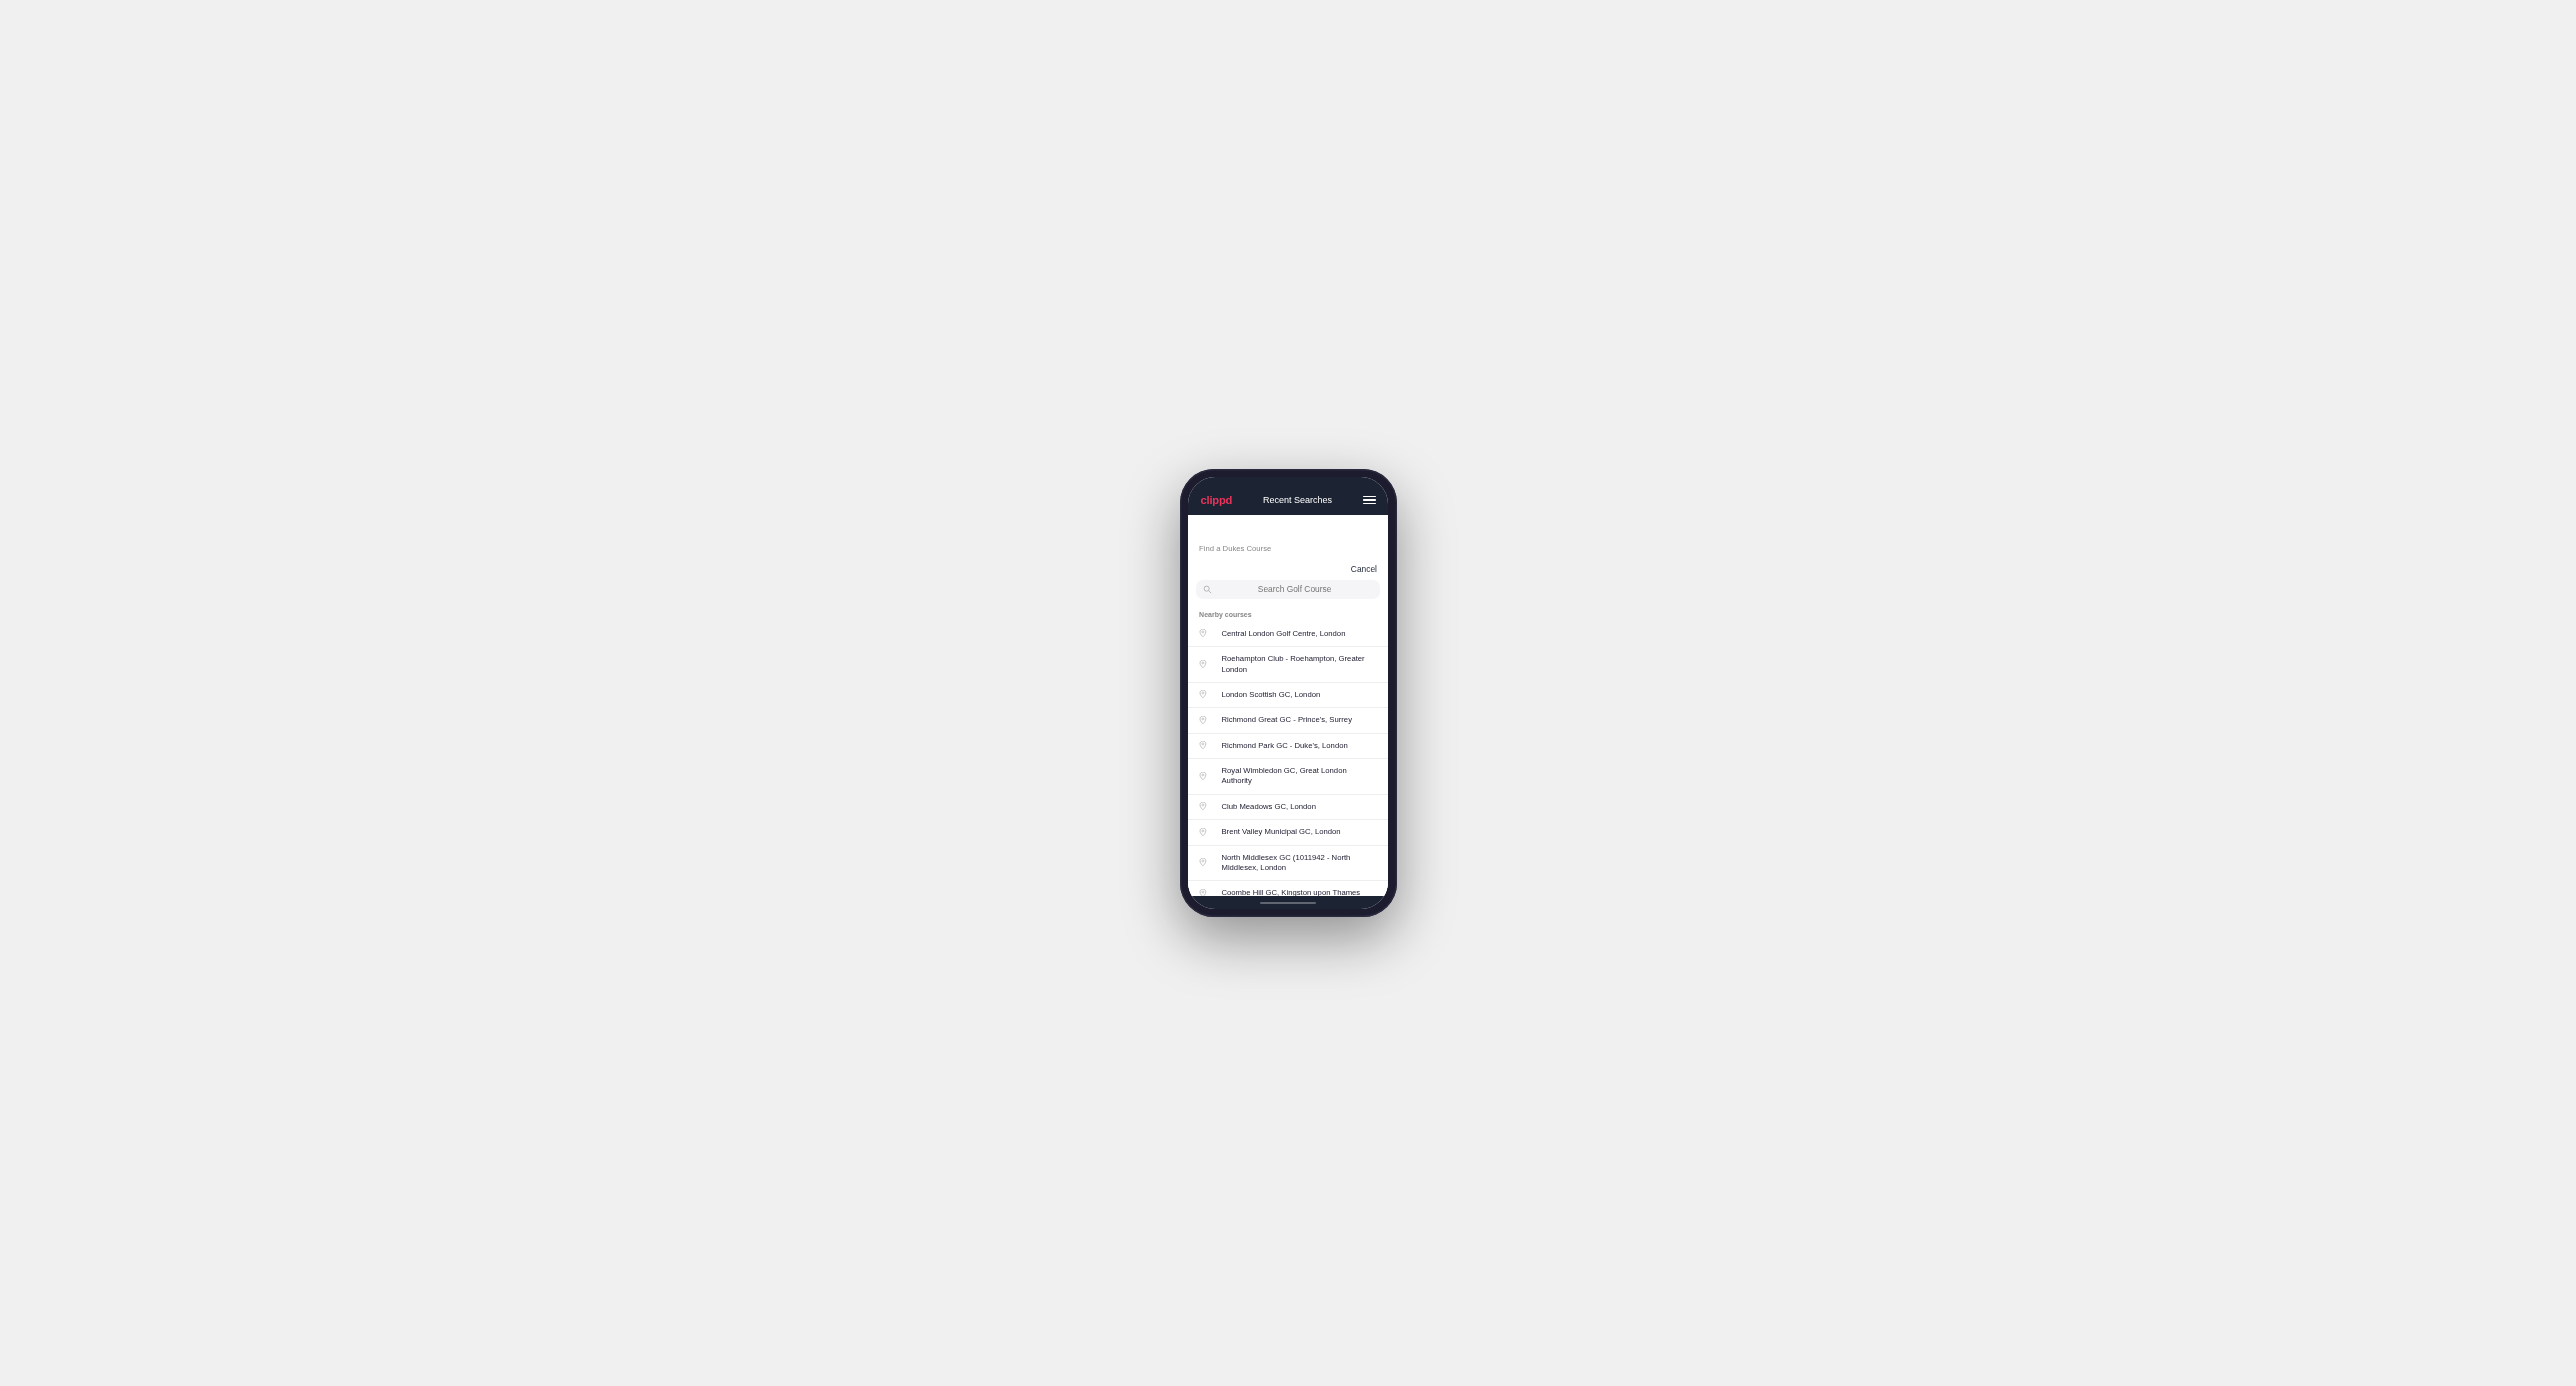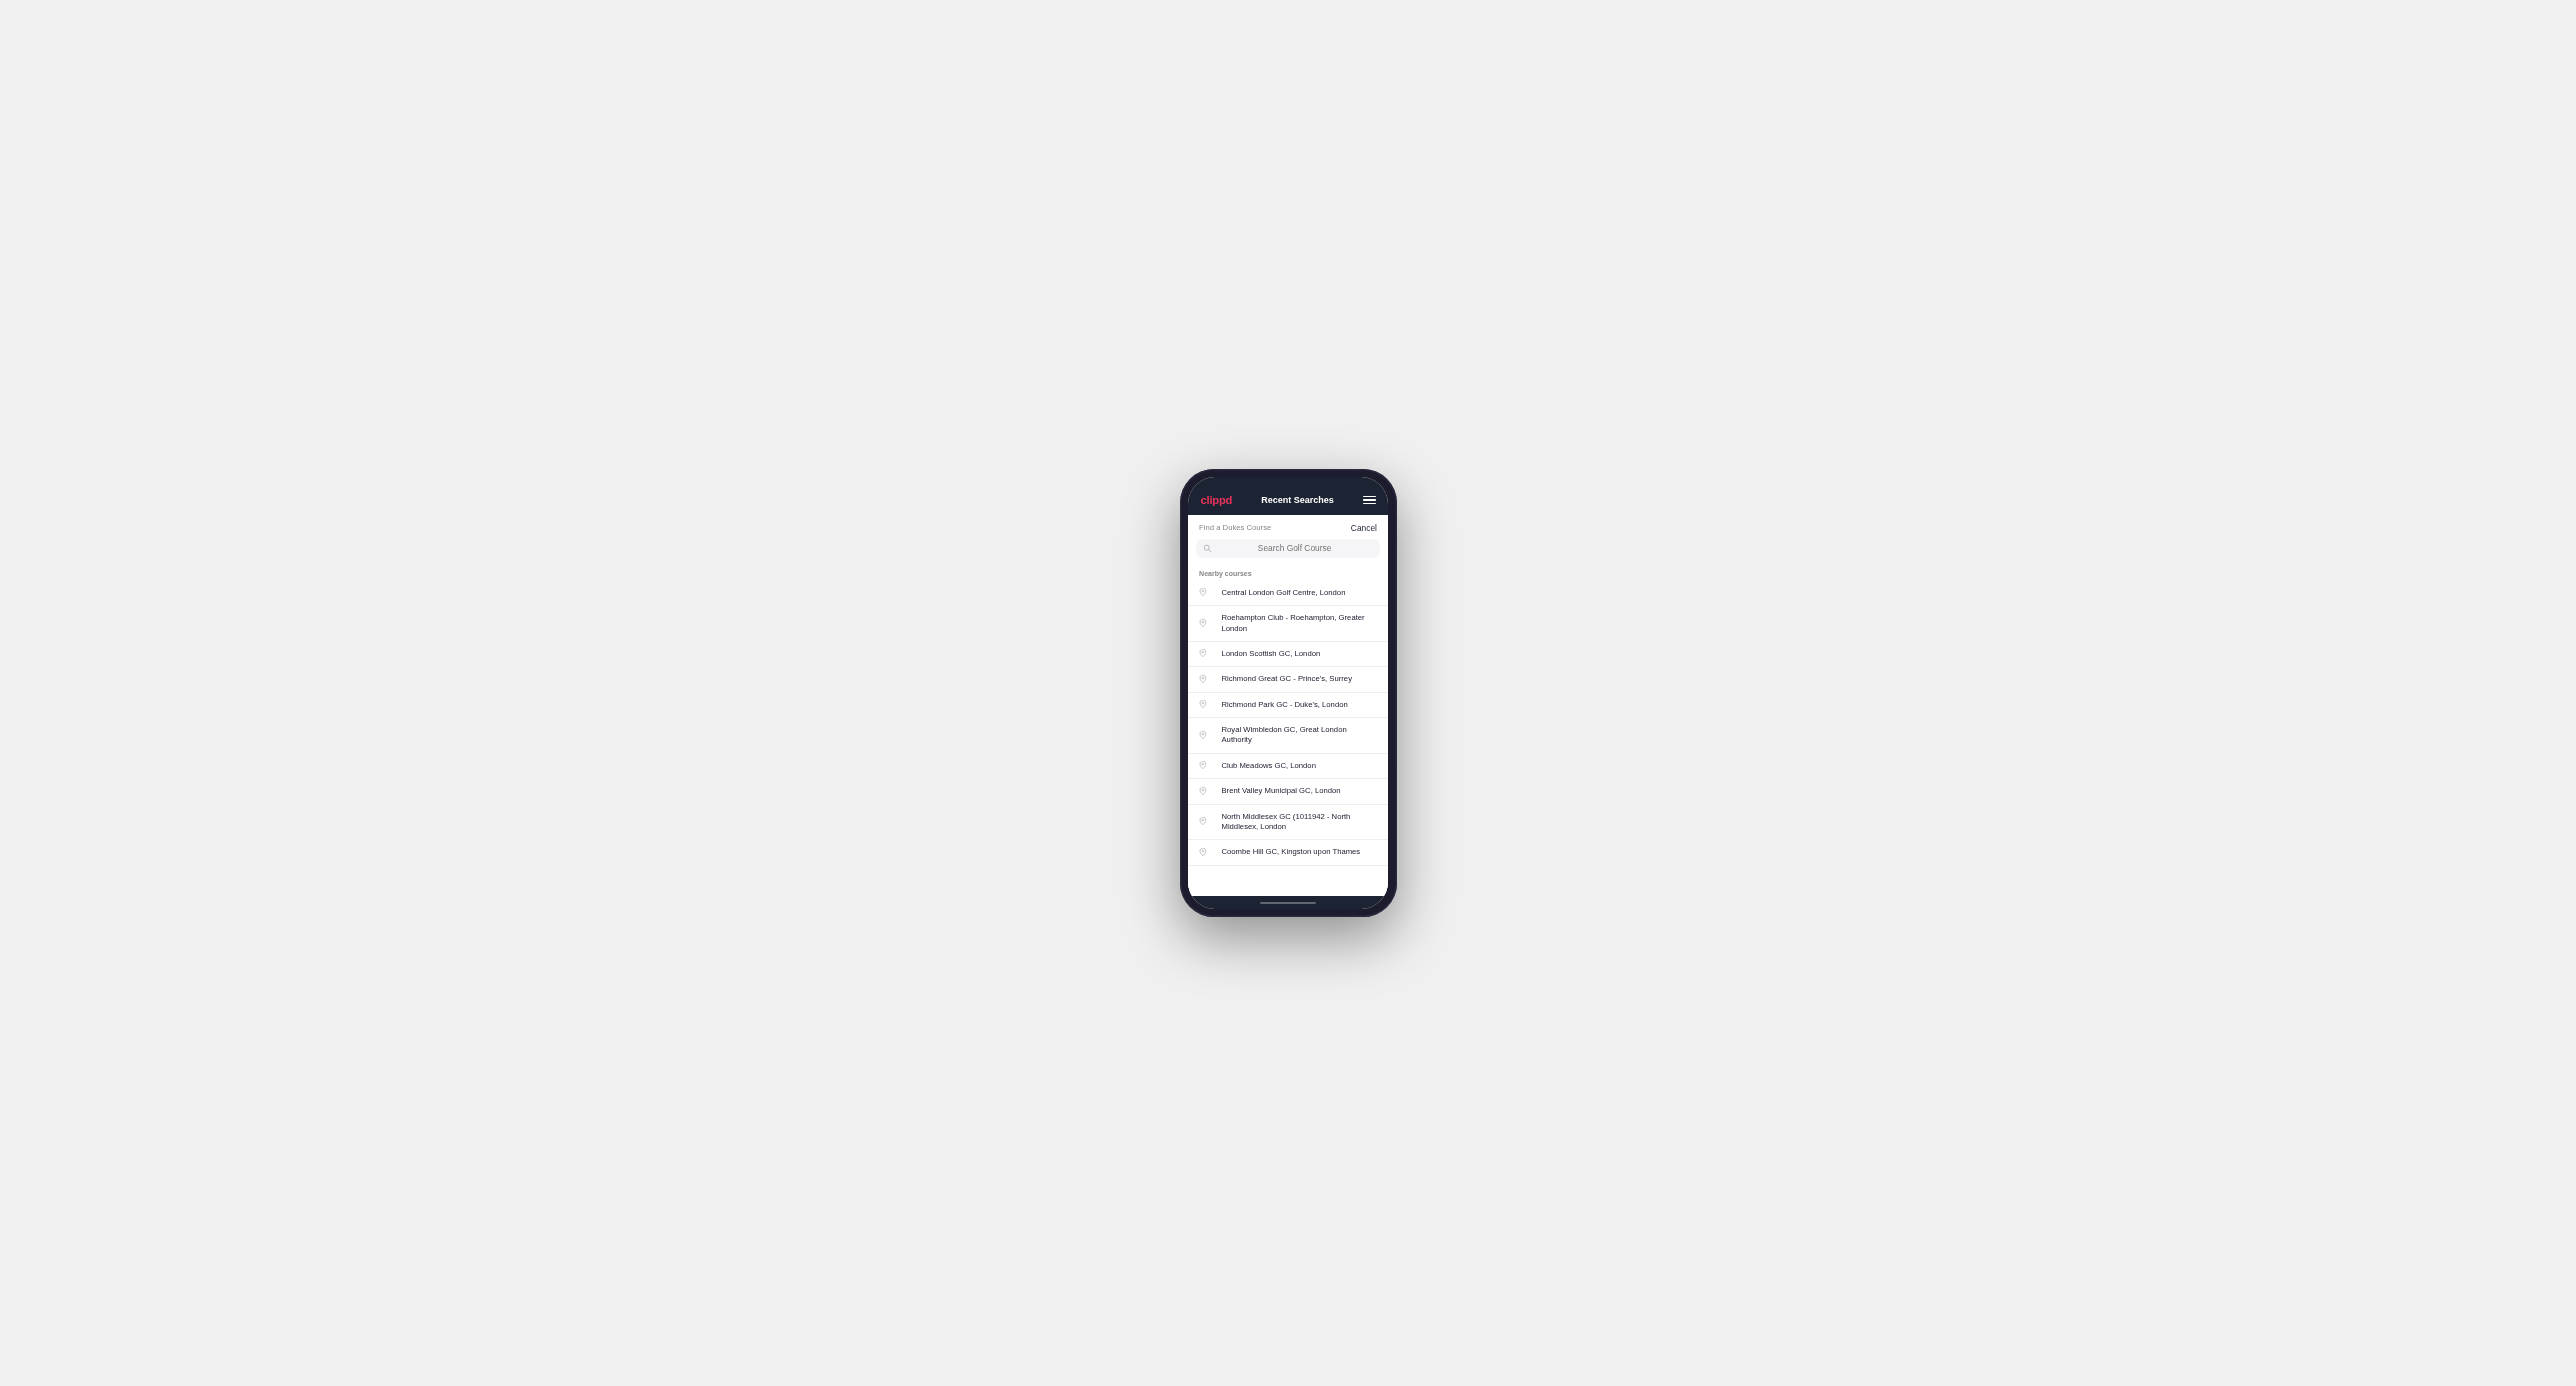--- a/index.html
+++ b/index.html
@@ -54,21 +54,21 @@
 
     .logo {
       font-size: 11.2px;
       font-weight: 700;
       color: #e8335a;
       letter-spacing: -0.2px;
     }
 
     .header-title {
       font-size: 9px;
-      font-weight: 700;
+      font-weight: 400;
       color: #ffffff;
     }
 
     .menu-icon {
       display: flex;
       flex-direction: column;
       gap: 2.1px;
       cursor: pointer;
     }
 
@@ -103,20 +103,21 @@
     }
 
     .cancel-btn {
       font-size: 8.4px;
       color: #1c2333;
       font-weight: 500;
       cursor: pointer;
       background: none;
       border: none;
       outline: none;
+      margin-top: 41px;
     }
 
     .search-bar {
       margin: 0 8.4px 7px;
       background: #f5f5f7;
       border-radius: 7px;
       display: flex;
       align-items: center;
       padding: 4.9px 7px;
       gap: 4.2px;

